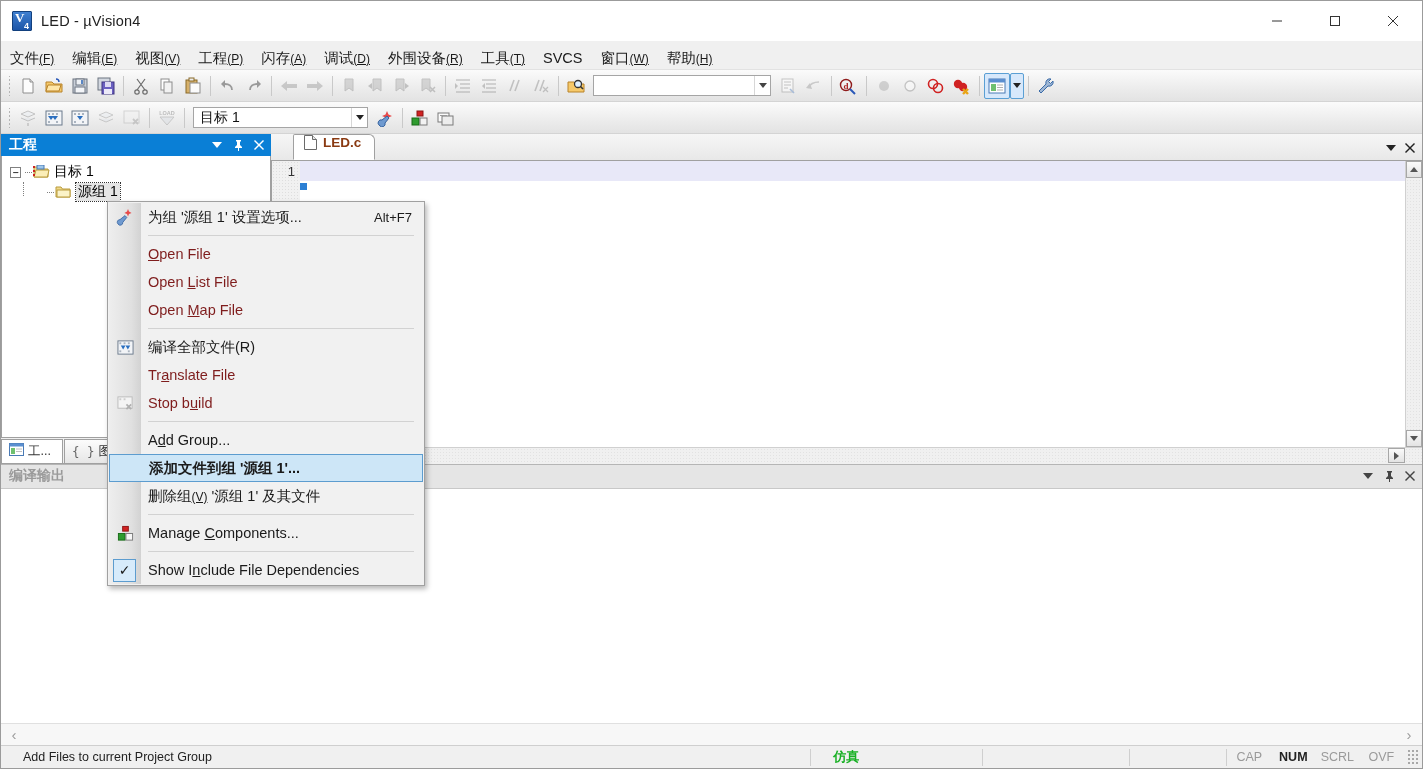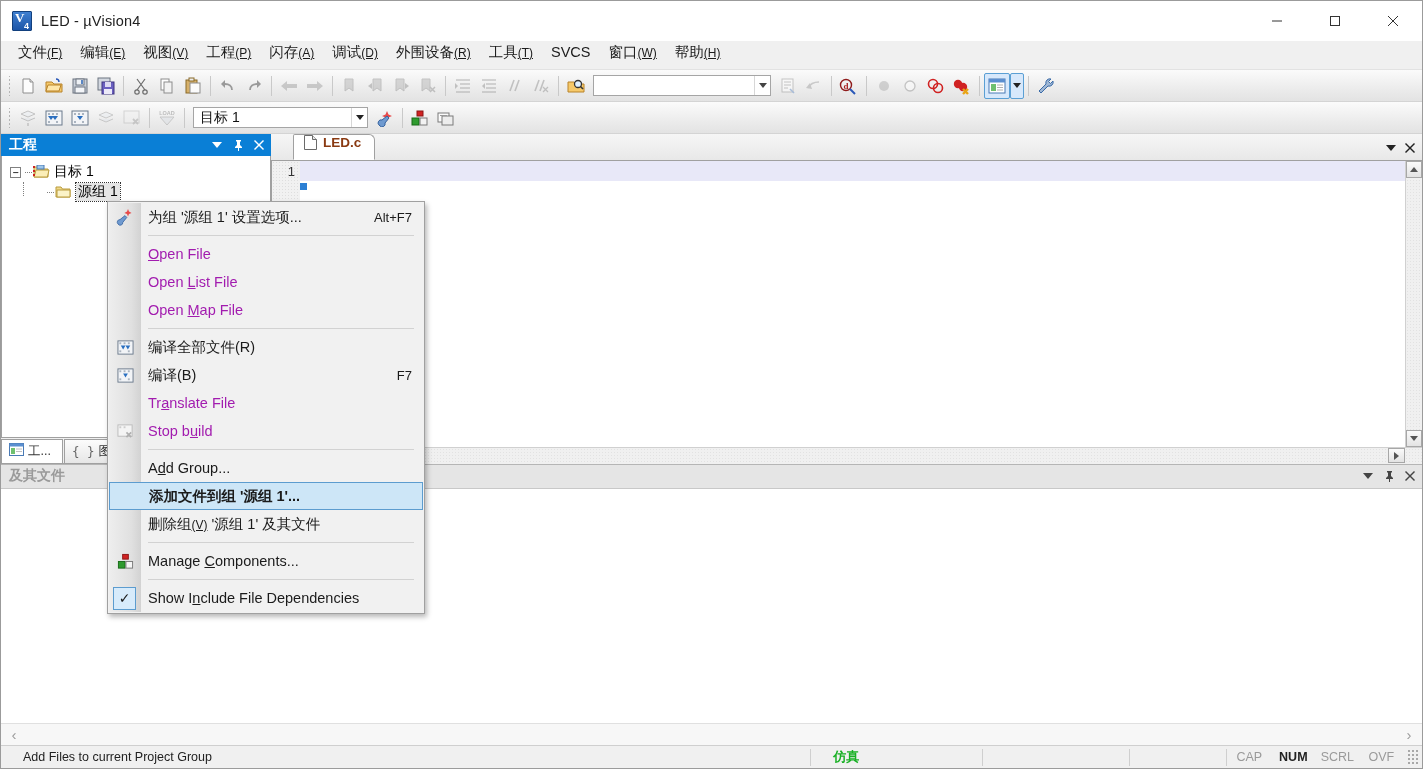--- a/index.html
+++ b/index.html
@@ -50,22 +50,22 @@
     width: 58px; height: 40px;
     display: flex; align-items: center; justify-content: center;
     color: #333;
   }
   .wbtn svg { display: block; }
 
   
   .menubar {
     height: 29px; flex: 0 0 29px;
     background: #f0f0f0;
-    display: flex; align-items: flex-start;
-    padding-left: 8px;
+    display: flex; align-items: flex-end;
+    padding-left: 0;
     border-bottom: 1px solid #e2e2e2;
   }
   .menuitem {
     padding: 4px 9px; font-size: 14.5px; color: #1b1b1b;
     white-space: nowrap; line-height: 1;
   }
   .mn-sub { font-size: 12px; }
 
   
   .toolbar {
@@ -266,21 +266,21 @@
   }
   .ctx-gutter {
     position: absolute; left: 1px; top: 1px; bottom: 1px; width: 32px;
     background: linear-gradient(to right,#eeeeee,#e0e0e0 70%,#d2d2d2);
   }
   .ctx-item {
     position: relative; height: 28px; display: flex; align-items: center;
     font-size: 14.5px; color: #1b1b1b; padding-left: 40px; padding-right: 12px;
     z-index: 2;
   }
-  .ctx-item.disabled { color: #a21caf; justify-content: center; }
+  .ctx-item.disabled { color: #7f1d1d; justify-content: center; }
   .ctx-item.hl {
     background: #cde6f7; border: 1px solid #5c9ccf; margin: 0 1px;
     font-weight: bold; padding-left: 39px;
   }
   .ctx-item .lbl { flex: 1; white-space: nowrap; }
   .ctx-item .acc { font-size: 13px; color: #1b1b1b; margin-left: 14px; }
   .ctx-sep { height: 1px; background: #d2d2d2; margin: 4px 10px 4px 40px; position: relative; z-index: 2; }
   .ctx-ico {
     position: absolute; left: 5px; width: 24px; height: 24px;
     display: flex; align-items: center; justify-content: center;
@@ -810,21 +810,21 @@
         <div class="hsbtn" style="margin-right:17px;">
           <svg width="5" height="8" viewBox="0 0 5 8">
               <path d="M0 0v8l5-4z" fill="#555"></path>
             </svg>
         </div>
       </div>
     </div>
   </div>
 
   <div class="bo-title">
-    <span class="bo-text">及其文件</span>
+    <span class="bo-text">编译输出</span>
     <span class="bo-btn">
       <svg width="10" height="6" viewBox="0 0 10 6">
           <path d="M0 0h10L5 6z" fill="#444"></path>
         </svg>
     </span>
     <span class="bo-btn">
       <svg width="11" height="12" viewBox="0 0 11 12">
           <path d="M3 1h5v1l-1 1v3l2 2v1H2V8l2-2V3L3 2z" fill="#444"></path>
           <line x1="5.5" y1="8" x2="5.5" y2="12" stroke="#444"></line>
         </svg>
@@ -898,37 +898,20 @@
               <rect x="12.5" y="12" width="2" height="2"></rect>
             </g>
             <path d="M5 7l2.5 4L10 7z" fill="#2a6fc0"></path>
             <path d="M10 7l2.5 4L15 7z" fill="#2a6fc0"></path>
           </svg>
       </span>
       <span class="lbl tt">编译全部文件(R)</span>
       <span class="acc"></span>
     </div>
 
-    <div class="ctx-item">
-      <span class="ctx-ico">
-        <svg width="19" height="17" viewBox="0 0 20 18">
-            <rect x="2" y="2" width="16" height="14" fill="#f2f4f7" stroke="#6b7a8c"></rect>
-            <g fill="#aab4c0">
-              <rect x="3.5" y="3.5" width="2" height="2"></rect>
-              <rect x="8" y="3.5" width="2" height="2"></rect>
-              <rect x="12.5" y="3.5" width="2" height="2"></rect>
-              <rect x="3.5" y="12" width="2" height="2"></rect>
-              <rect x="12.5" y="12" width="2" height="2"></rect>
-            </g>
-            <path d="M7.5 7l2.5 4 2.5-4z" fill="#2a6fc0"></path>
-          </svg>
-      </span>
-      <span class="lbl tt">编译(B)</span>
-      <span class="acc">F7</span>
-    </div>
 
     <div class="ctx-item disabled">
       <span class="lbl tt">Tr<span class="u">a</span><span>nslate File</span></span>
     </div>
 
     <div class="ctx-item disabled">
       <span class="ctx-ico">
         <svg width="19" height="17" viewBox="0 0 20 18">
             <rect x="2" y="2" width="15" height="12" fill="#f4f4f4" stroke="#bbb"></rect>
             <g fill="#ccc">

